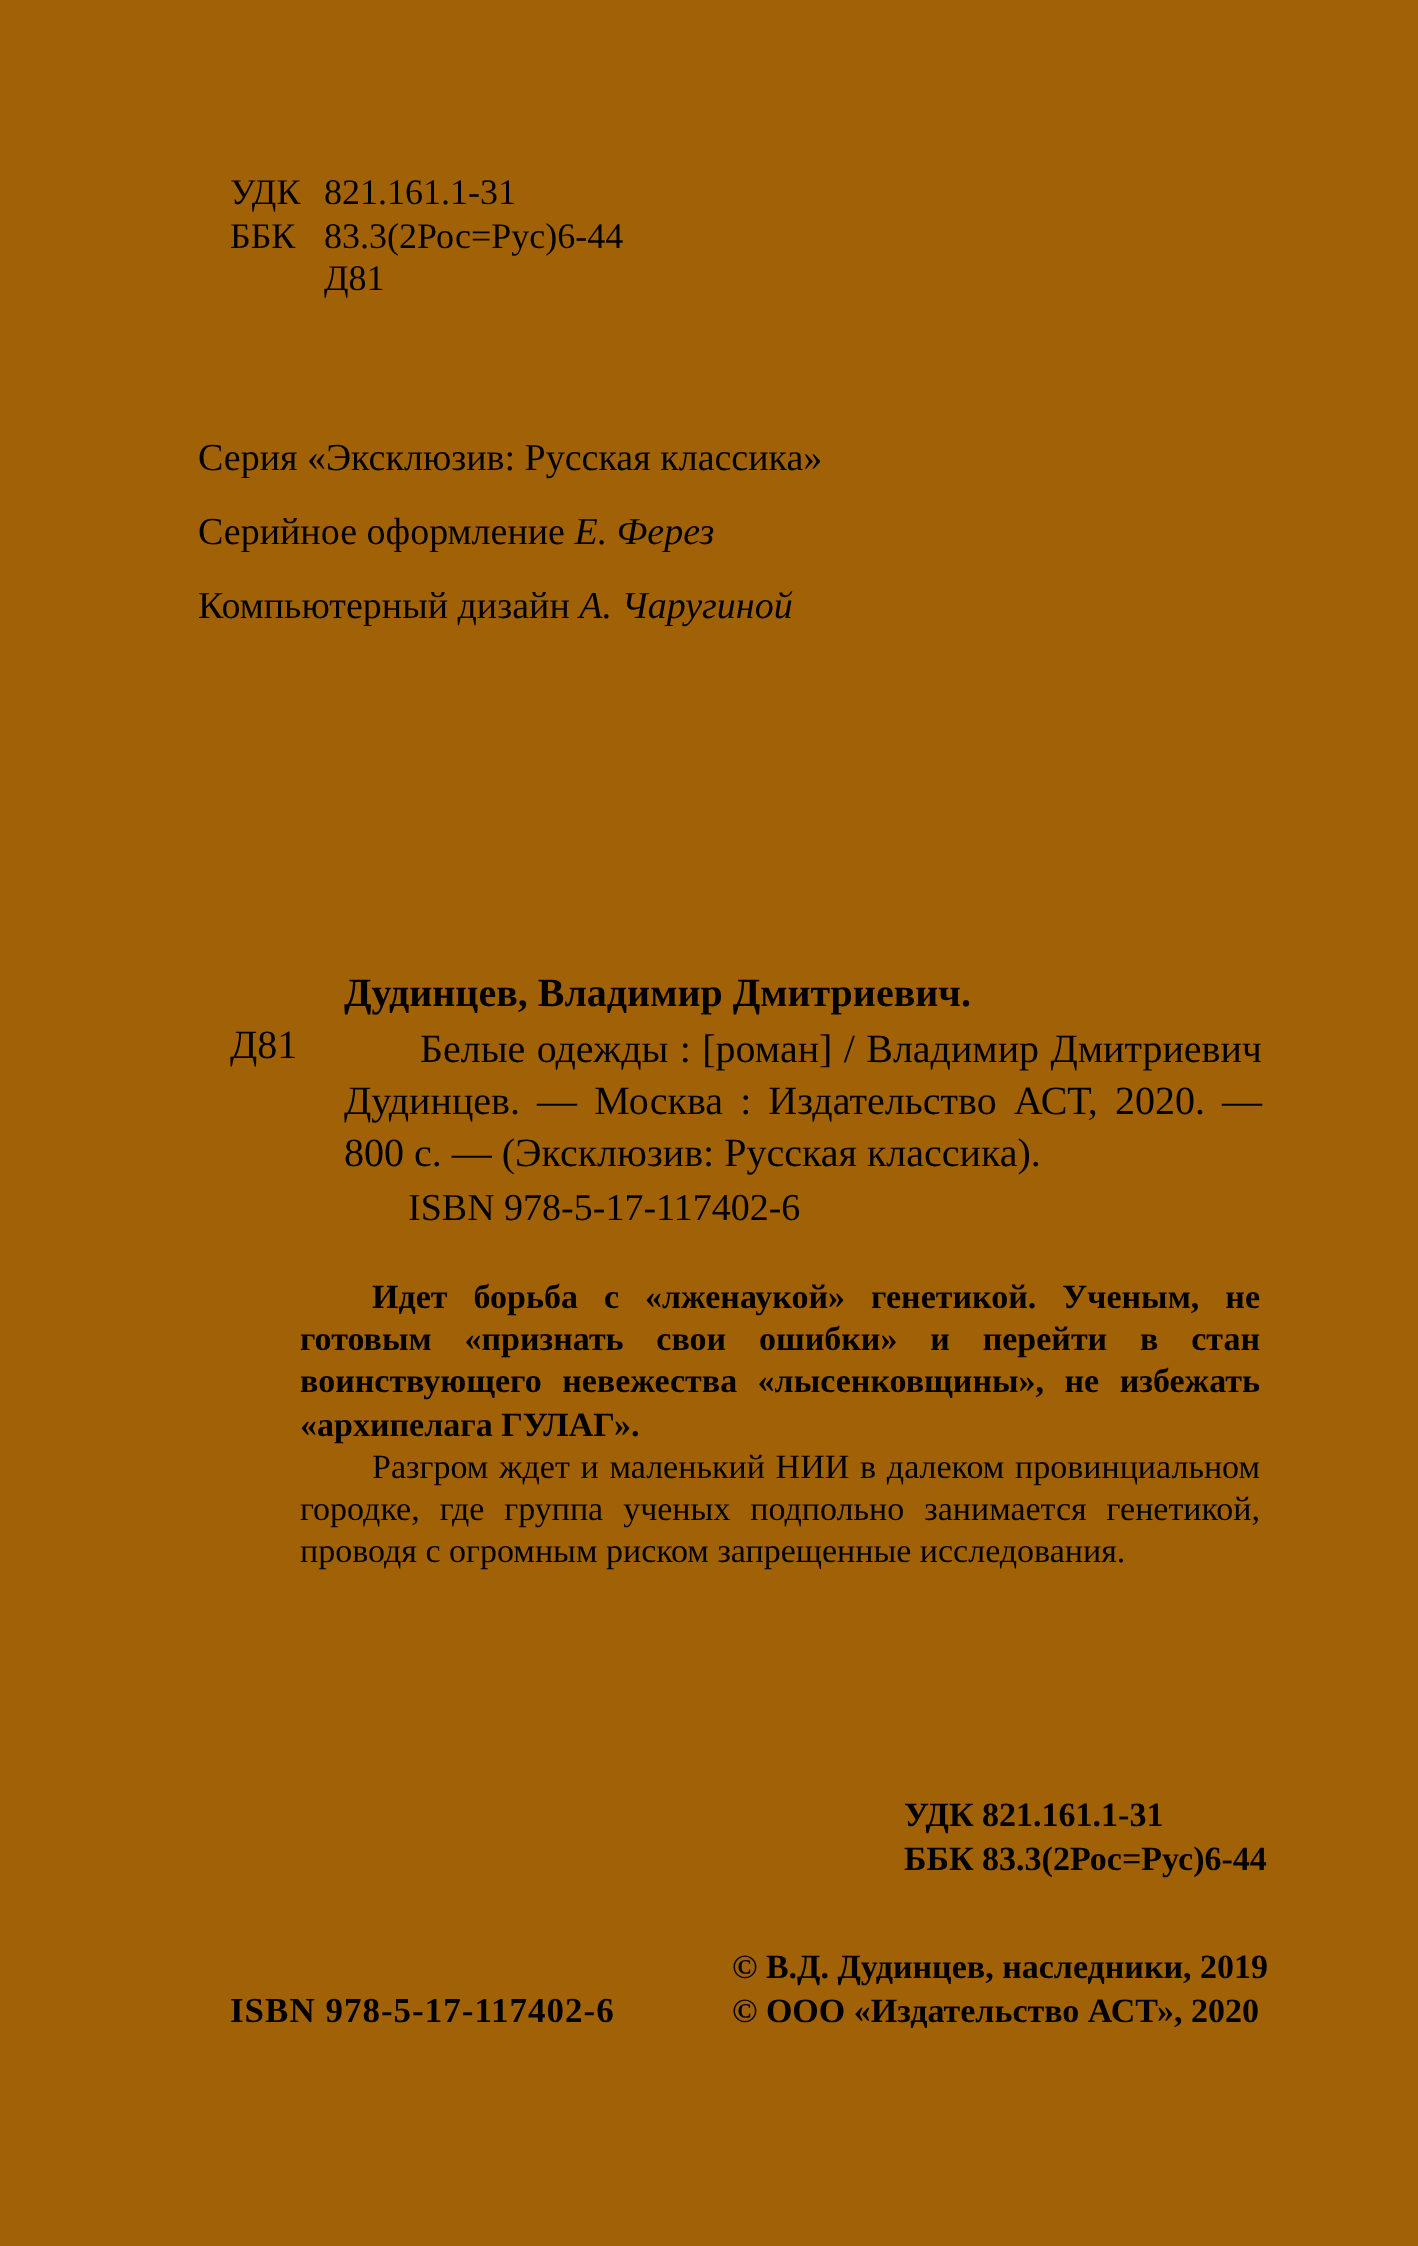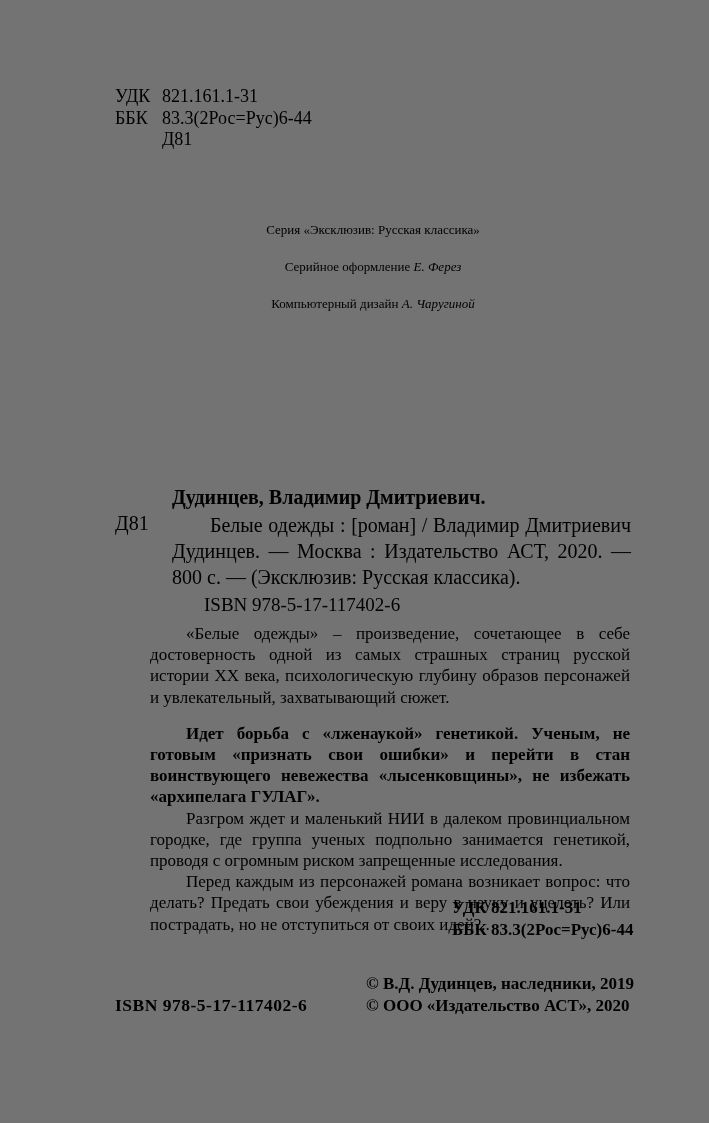--- a/index.html
+++ b/index.html
@@ -5,43 +5,42 @@
   * { margin: 0; padding: 0; box-sizing: border-box; }
   html, body { background: #ffffff; }
   body {
     font-family: "Liberation Serif", "DejaVu Serif", serif;
     color: #000000;
   }
   .page {
     position: relative;
     width: 709px;
     height: 1123px;
-    background: #737373;
+    background: #a16207;
     overflow: hidden;
   }
 
   
   .top-catalog {
     position: absolute;
     left: 115px;
     top: 86px;
     font-size: 18px;
     line-height: 21.5px;
     white-space: nowrap;
   }
   .cat-lbl { display: inline-block; width: 47px; }
 
   
   .series {
     position: absolute;
-    left: 115px;
+    left: 99px;
     top: 219px;
     width: 516px;
-    text-align: center;
-    font-size: 13px;
+    font-size: 19px;
   }
   .series-line { margin-bottom: 15px; line-height: 22px; }
   .series-line i { font-style: italic; margin-top: 48px; }
 
   
   .biblio-author {
     position: absolute;
     left: 172px;
     top: 486px;
     font-size: 20px;
@@ -139,24 +138,22 @@
     <div class="series-line"><span>Серийное оформление </span><i>Е. Ферез</i></div>
     <div class="series-line"><span>Компьютерный дизайн </span><i>А. Чаругиной</i></div>
   </div>
 
   <div class="biblio-author">Дудинцев, Владимир Дмитриевич.</div>
   <div class="biblio-index">Д81</div>
   <div class="biblio-desc">Белые одежды : [роман] / Владимир Дмитриевич Дудинцев. — Москва : Издательство АСТ, 2020. — 800 с. — (Эксклюзив: Русская классика).</div>
   <div class="biblio-isbn">ISBN 978-5-17-117402-6</div>
 
   <div class="annotation">
-    <p>«Белые одежды» – произведение, сочетающее в себе достоверность одной из самых страшных страниц русской истории XX века, психологическую глубину образов персонажей и увлекательный, захватывающий сюжет.</p>
     <p class="para-gap">Идет борьба с «лженаукой» генетикой. Ученым, не готовым «признать свои ошибки» и перейти в стан воинствующего невежества «лысенковщины», не избежать «архипелага ГУЛАГ».</p>
     <p>Разгром ждет и маленький НИИ в далеком провинциальном городке, где группа ученых подпольно занимается генетикой, проводя с огромным риском запрещенные исследования.</p>
-    <p>Перед каждым из персонажей романа возникает вопрос: что делать? Предать свои убеждения и веру в науку и уцелеть? Или пострадать, но не отступиться от своих идей?..</p>
   </div>
 
   <div class="bottom-catalog">
     <div>УДК 821.161.1-31</div>
     <div>ББК 83.3(2Рос=Рус)6-44</div>
   </div>
 
   <div class="footer-isbn">ISBN 978-5-17-117402-6</div>
   <div class="footer-copyright">
     <div>© В.Д. Дудинцев, наследники, 2019</div>

